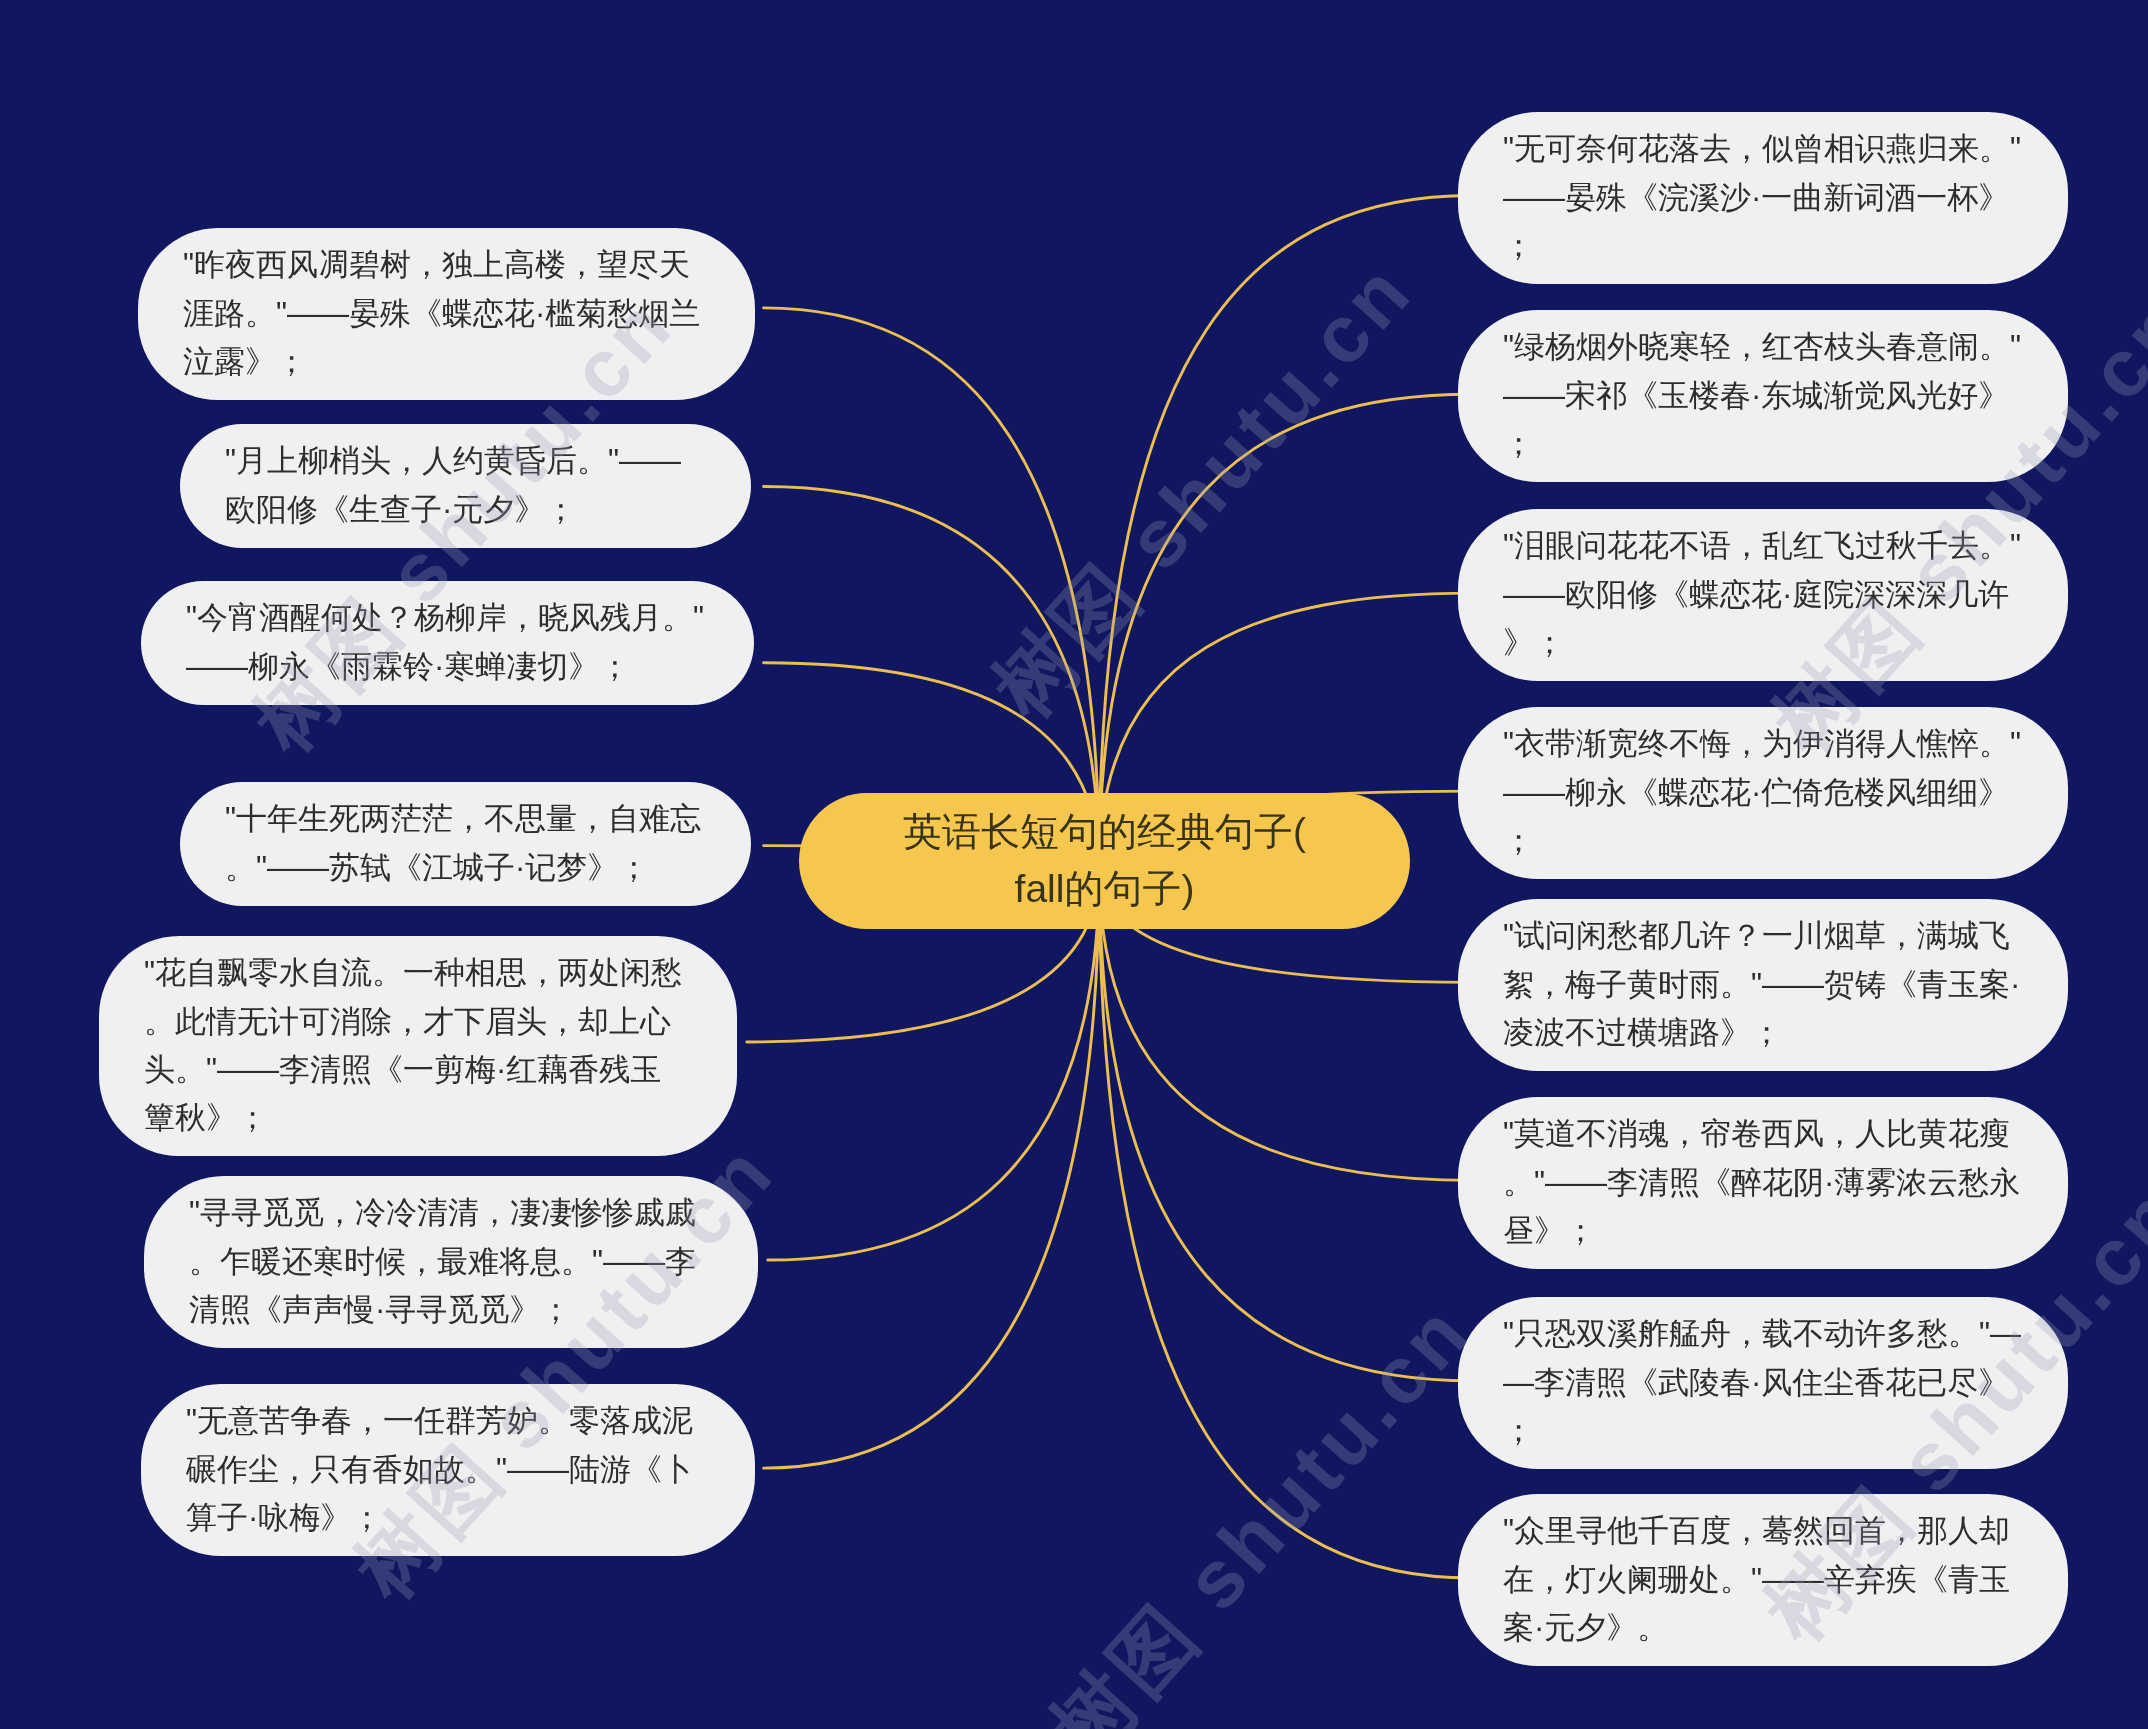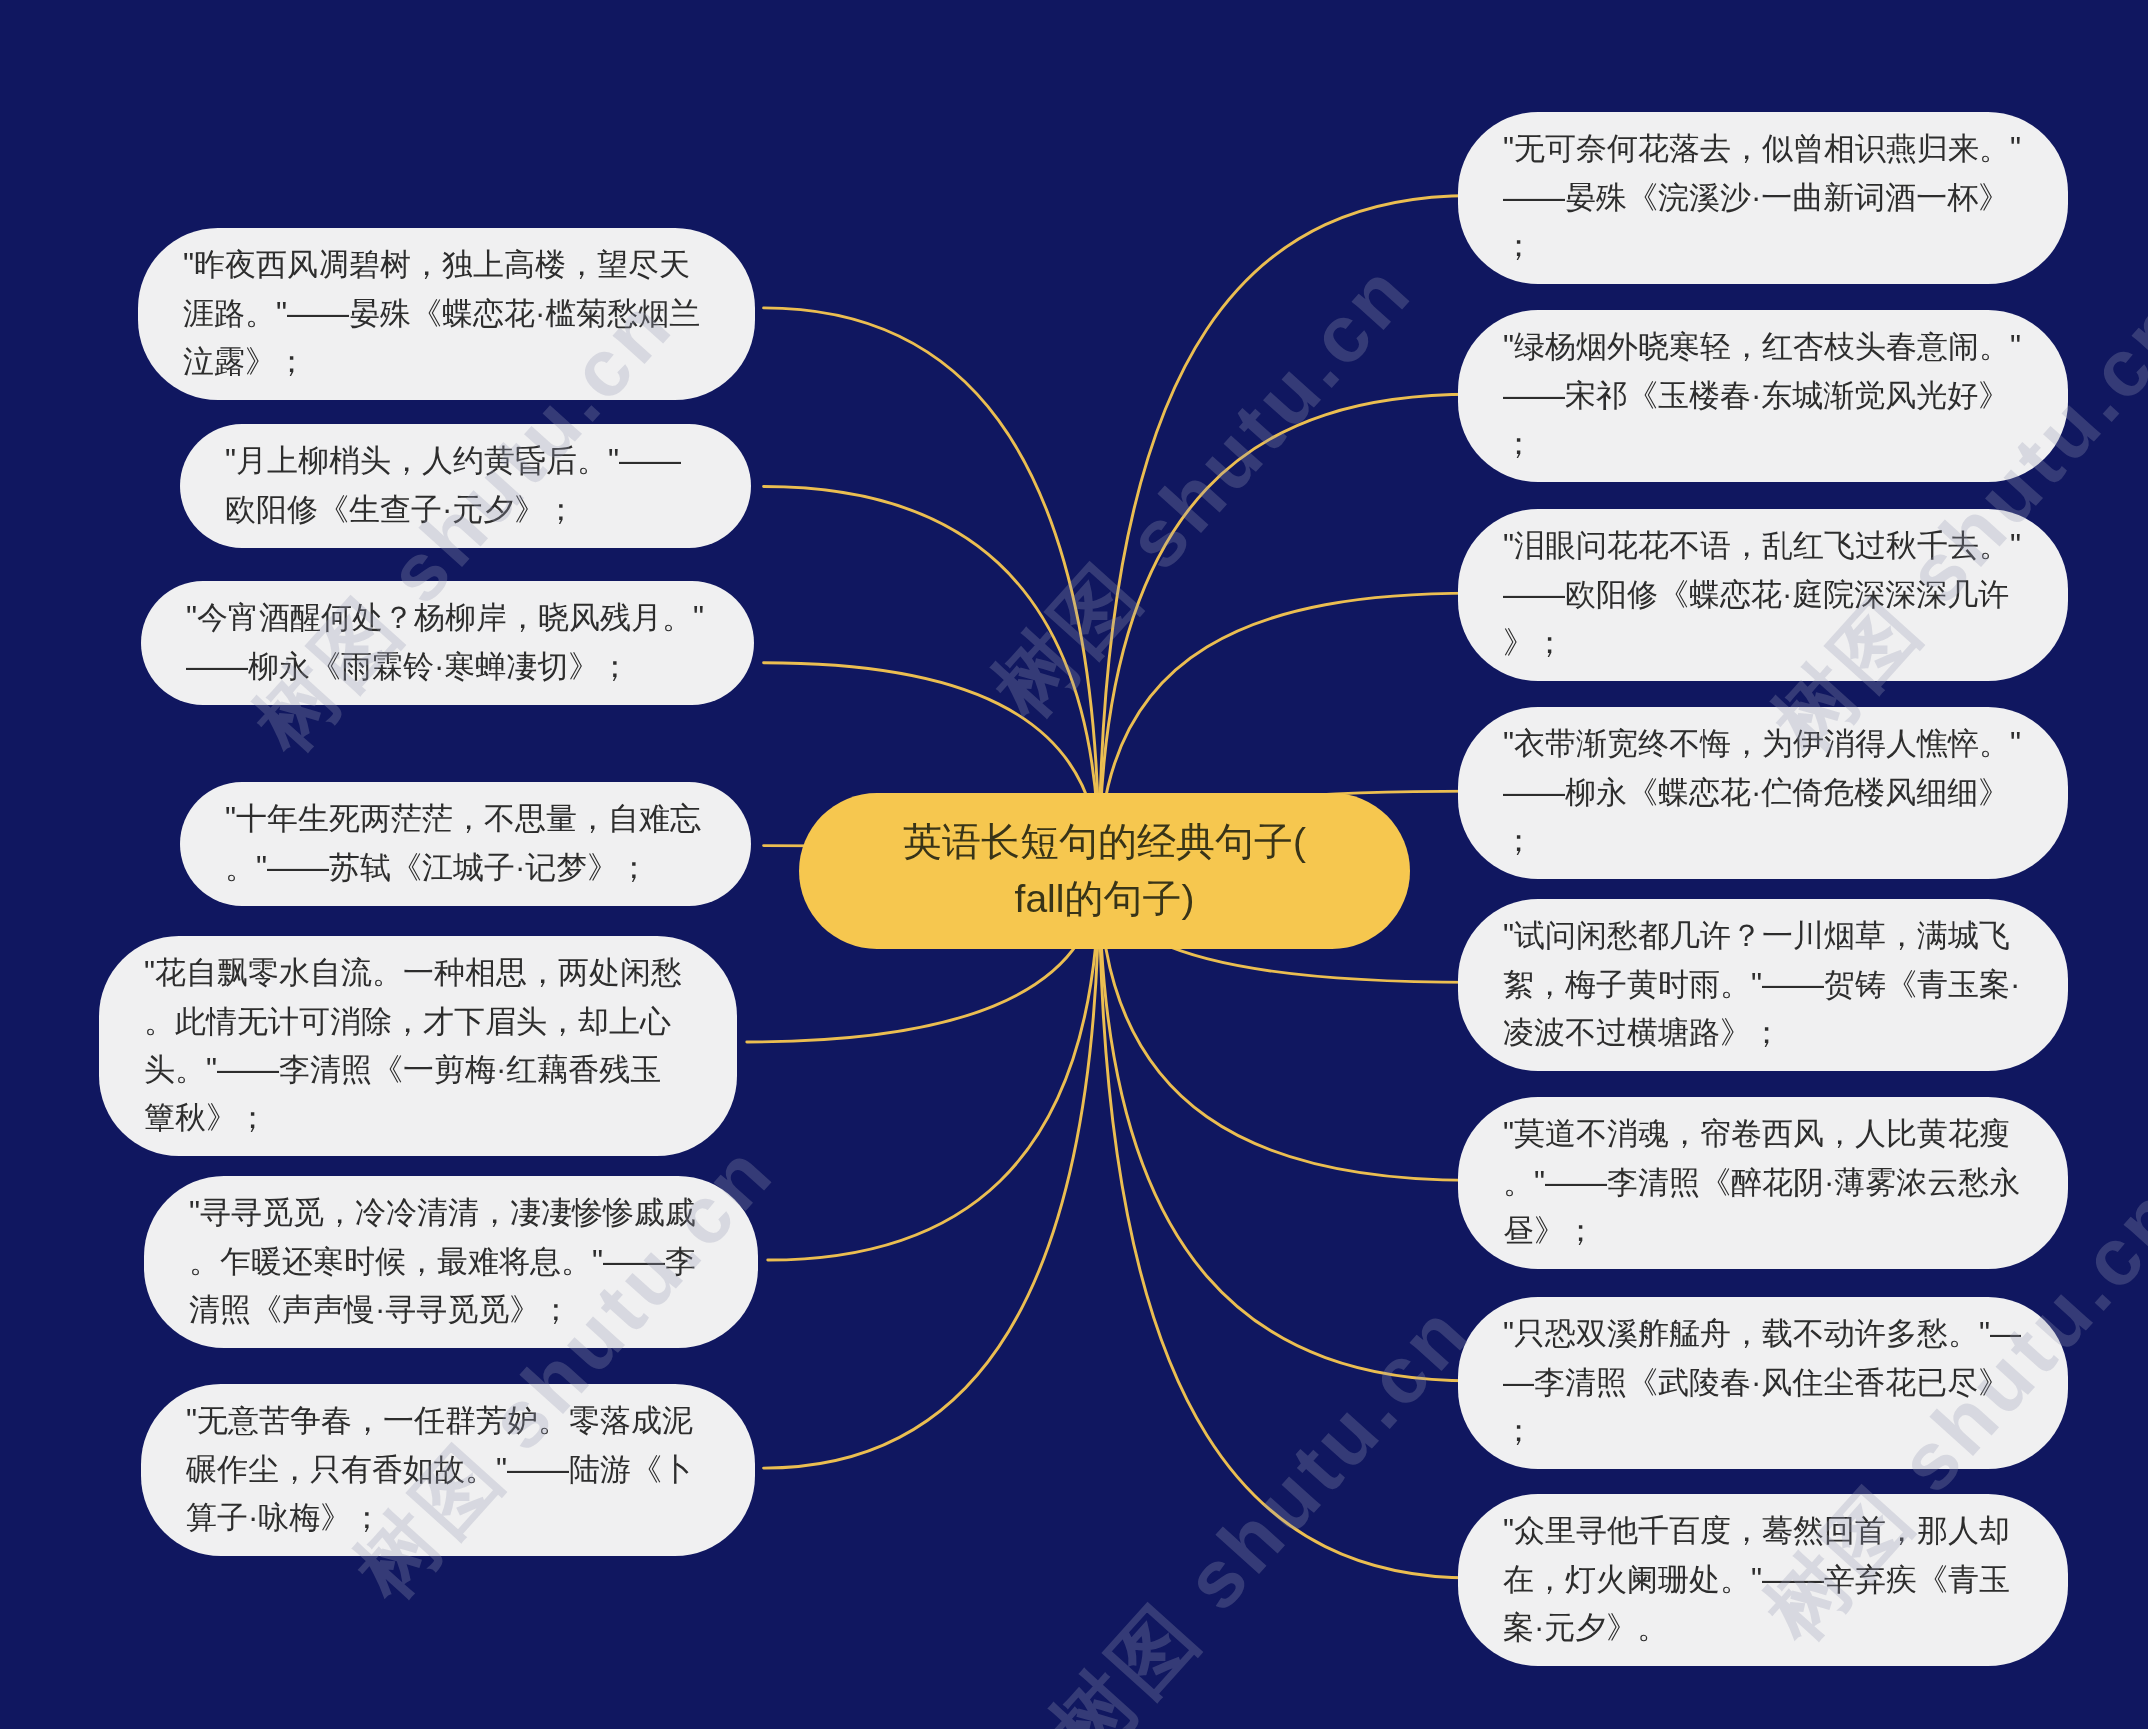--- a/index.html
+++ b/index.html
@@ -15,21 +15,21 @@
   .card{
     position:absolute;z-index:2;box-sizing:border-box;
     background:#F0F0F1;color:#2D2D2D;
     border-radius:80px;
     padding:13.4px 45px;
     font-size:31px;line-height:1.56;
     word-break:break-all;line-break:anywhere;
   }
   .center-node{
     position:absolute;z-index:3;box-sizing:border-box;
-    left:799px;top:793px;width:611px;height:156px;
+    left:799px;top:793px;width:611px;height:136px;
     background:#F6C74F;color:#383418;
     border-radius:78px;
     display:flex;align-items:center;justify-content:center;
     text-align:center;font-size:39px;line-height:1.45;
     white-space:pre-line;font-weight:500;
   }
   .wm{
     position:absolute;z-index:4;
     transform:rotate(-48deg);
     font-size:81px;font-weight:700;letter-spacing:5px;

